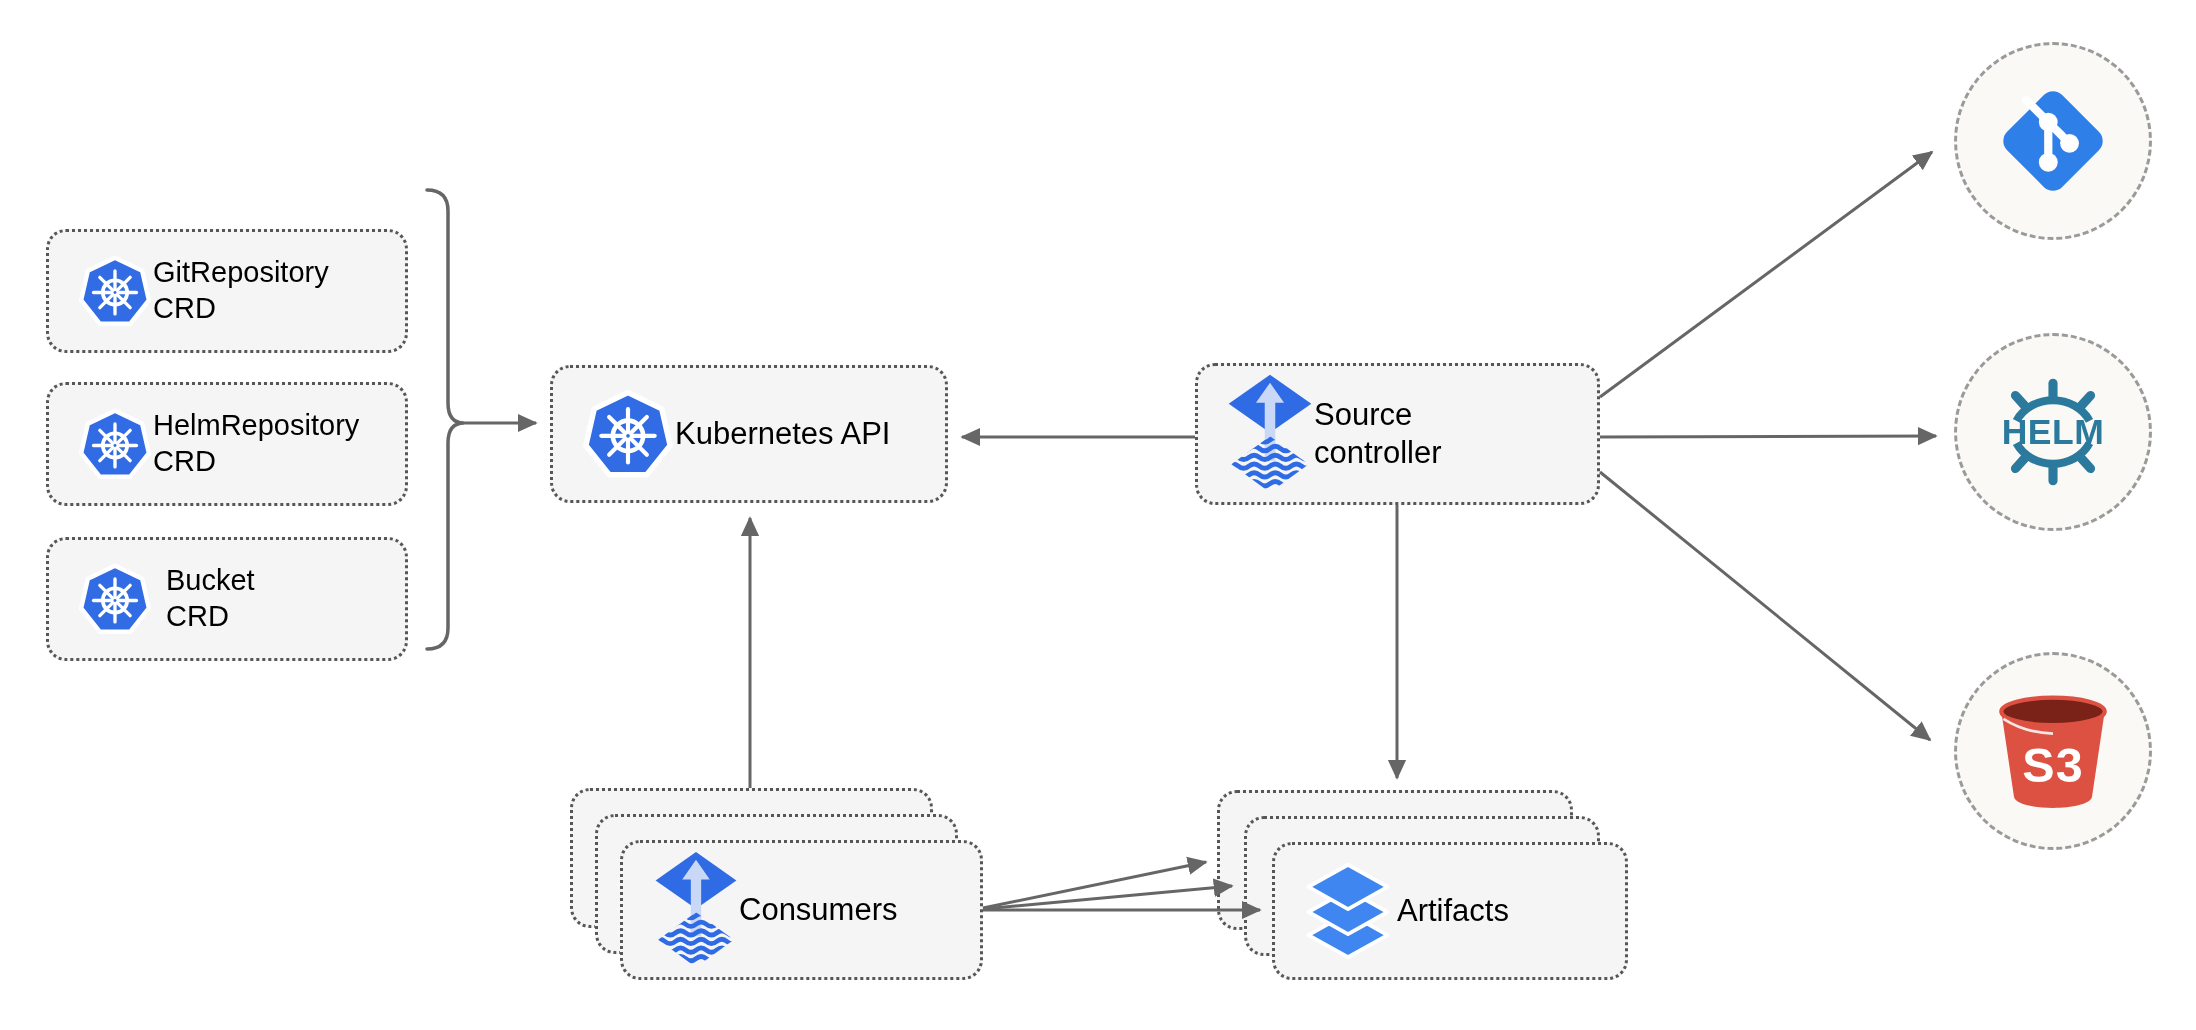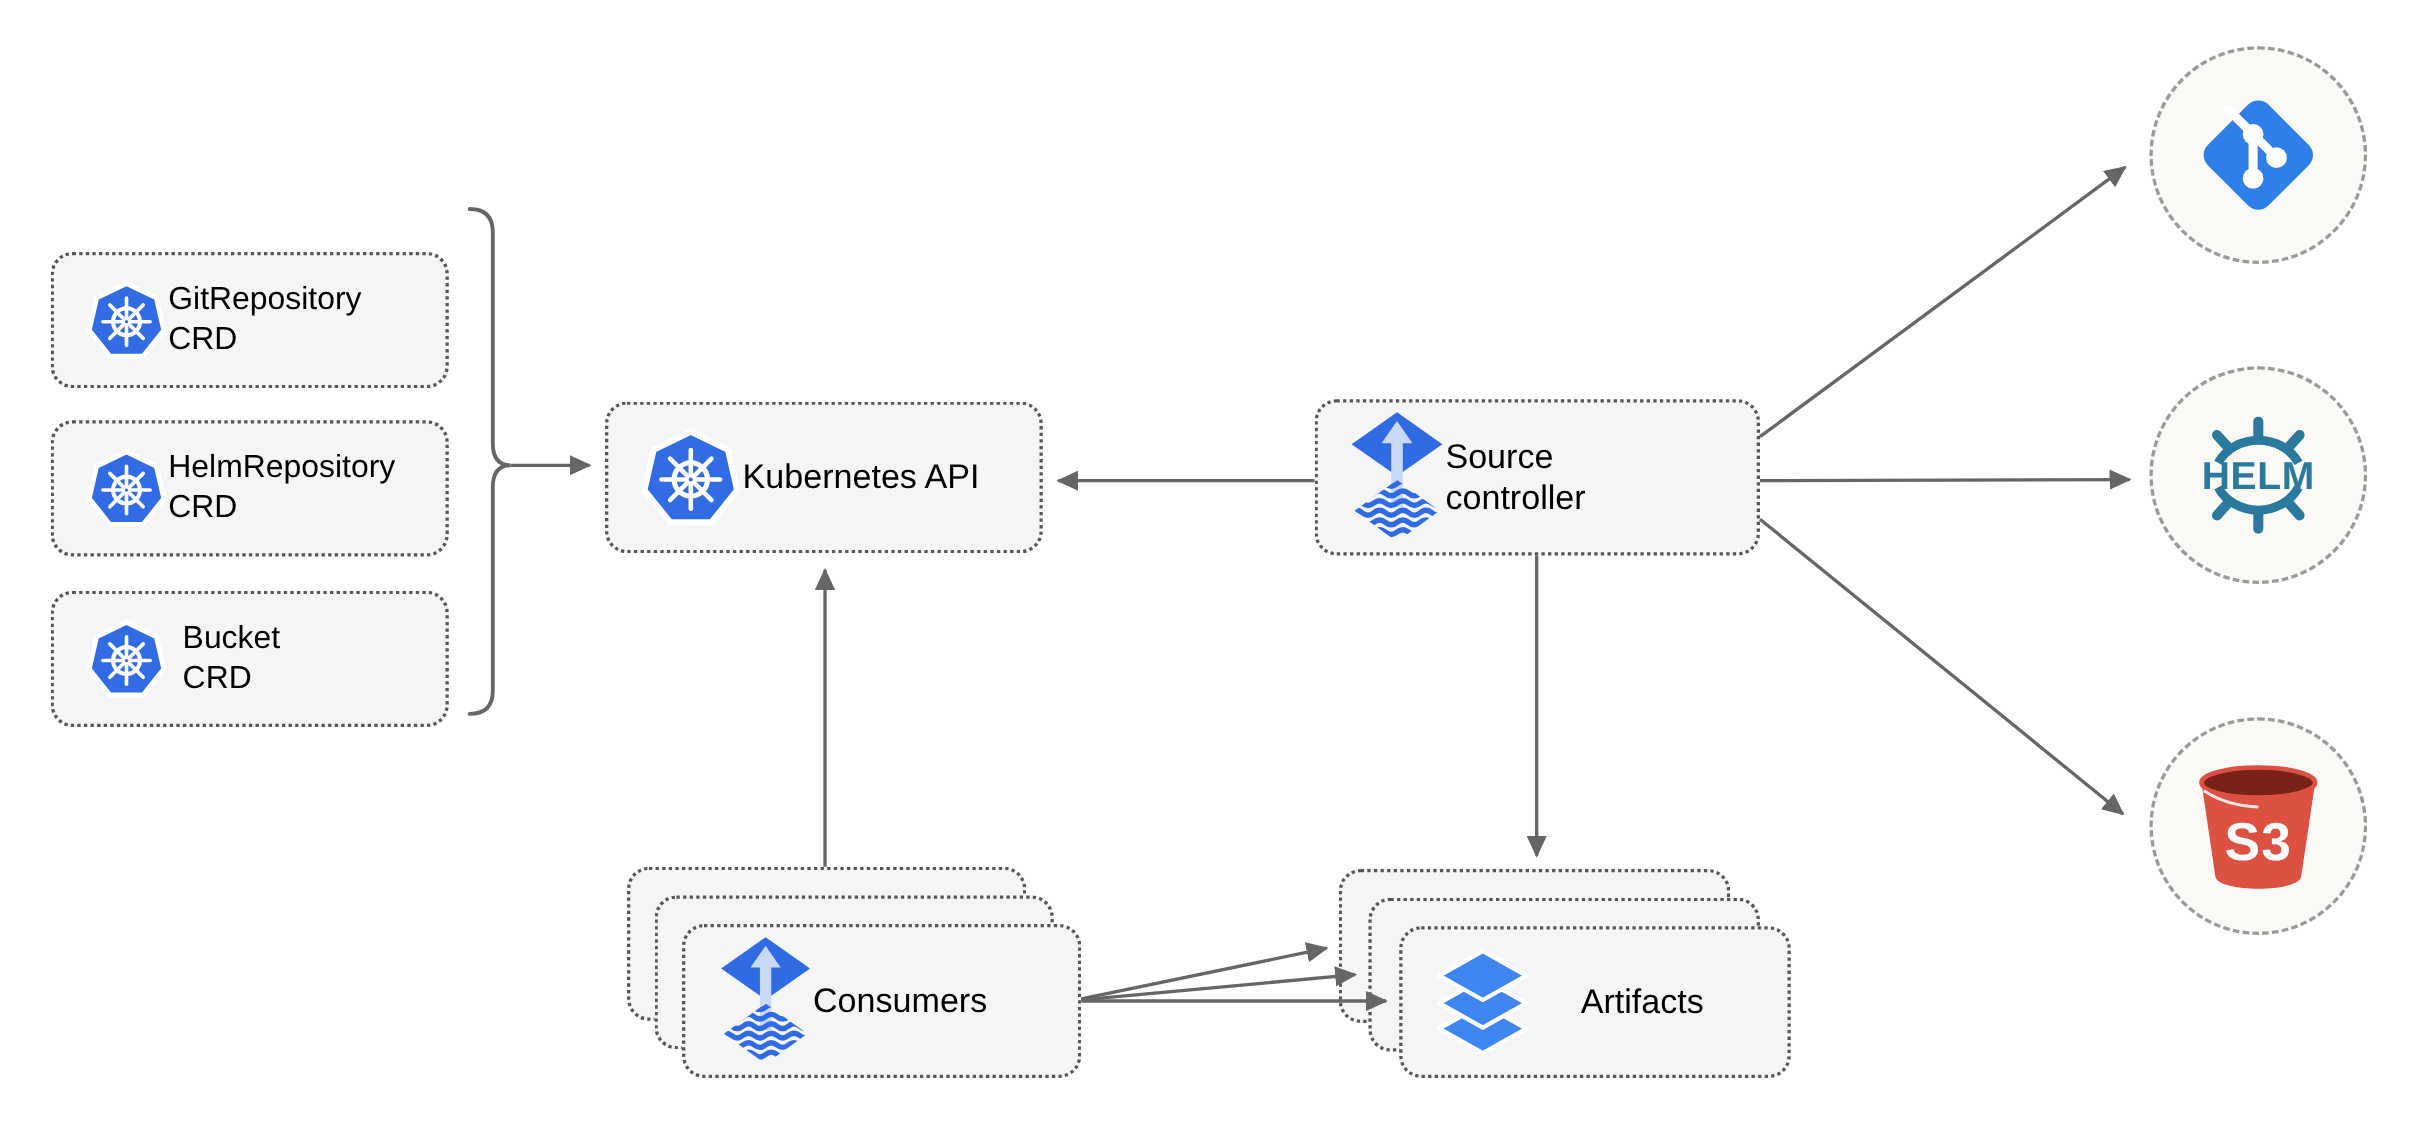--- a/index.html
+++ b/index.html
@@ -181,21 +181,21 @@
     <svg class="icon" width="86" height="121" style="margin-left:30px">
         <use href="#sym-flux"></use>
       </svg>
     <div class="label big-label">
       <div>Consumers</div>
     </div>
   </div>
 
   <div class="stack-layer" style="left:1217px; top:790px; width:356px; height:140px;"></div>
   <div class="stack-layer" style="left:1244px; top:816px; width:356px; height:140px;"></div>
-  <div class="node" style="left:1272px; top:842px; width:356px; height:138px;gap:40px;">
+  <div class="node" style="left:1272px; top:842px; width:356px; height:138px;">
     <svg class="icon" width="98" height="108" style="margin-left:24px">
         <use href="#sym-layers"></use>
       </svg>
     <div class="label big-label">
       <div>Artifacts</div>
     </div>
   </div>
 
   <div class="ext-circle" style="left:1954px; top:42px;">
     <svg width="118" height="118">

